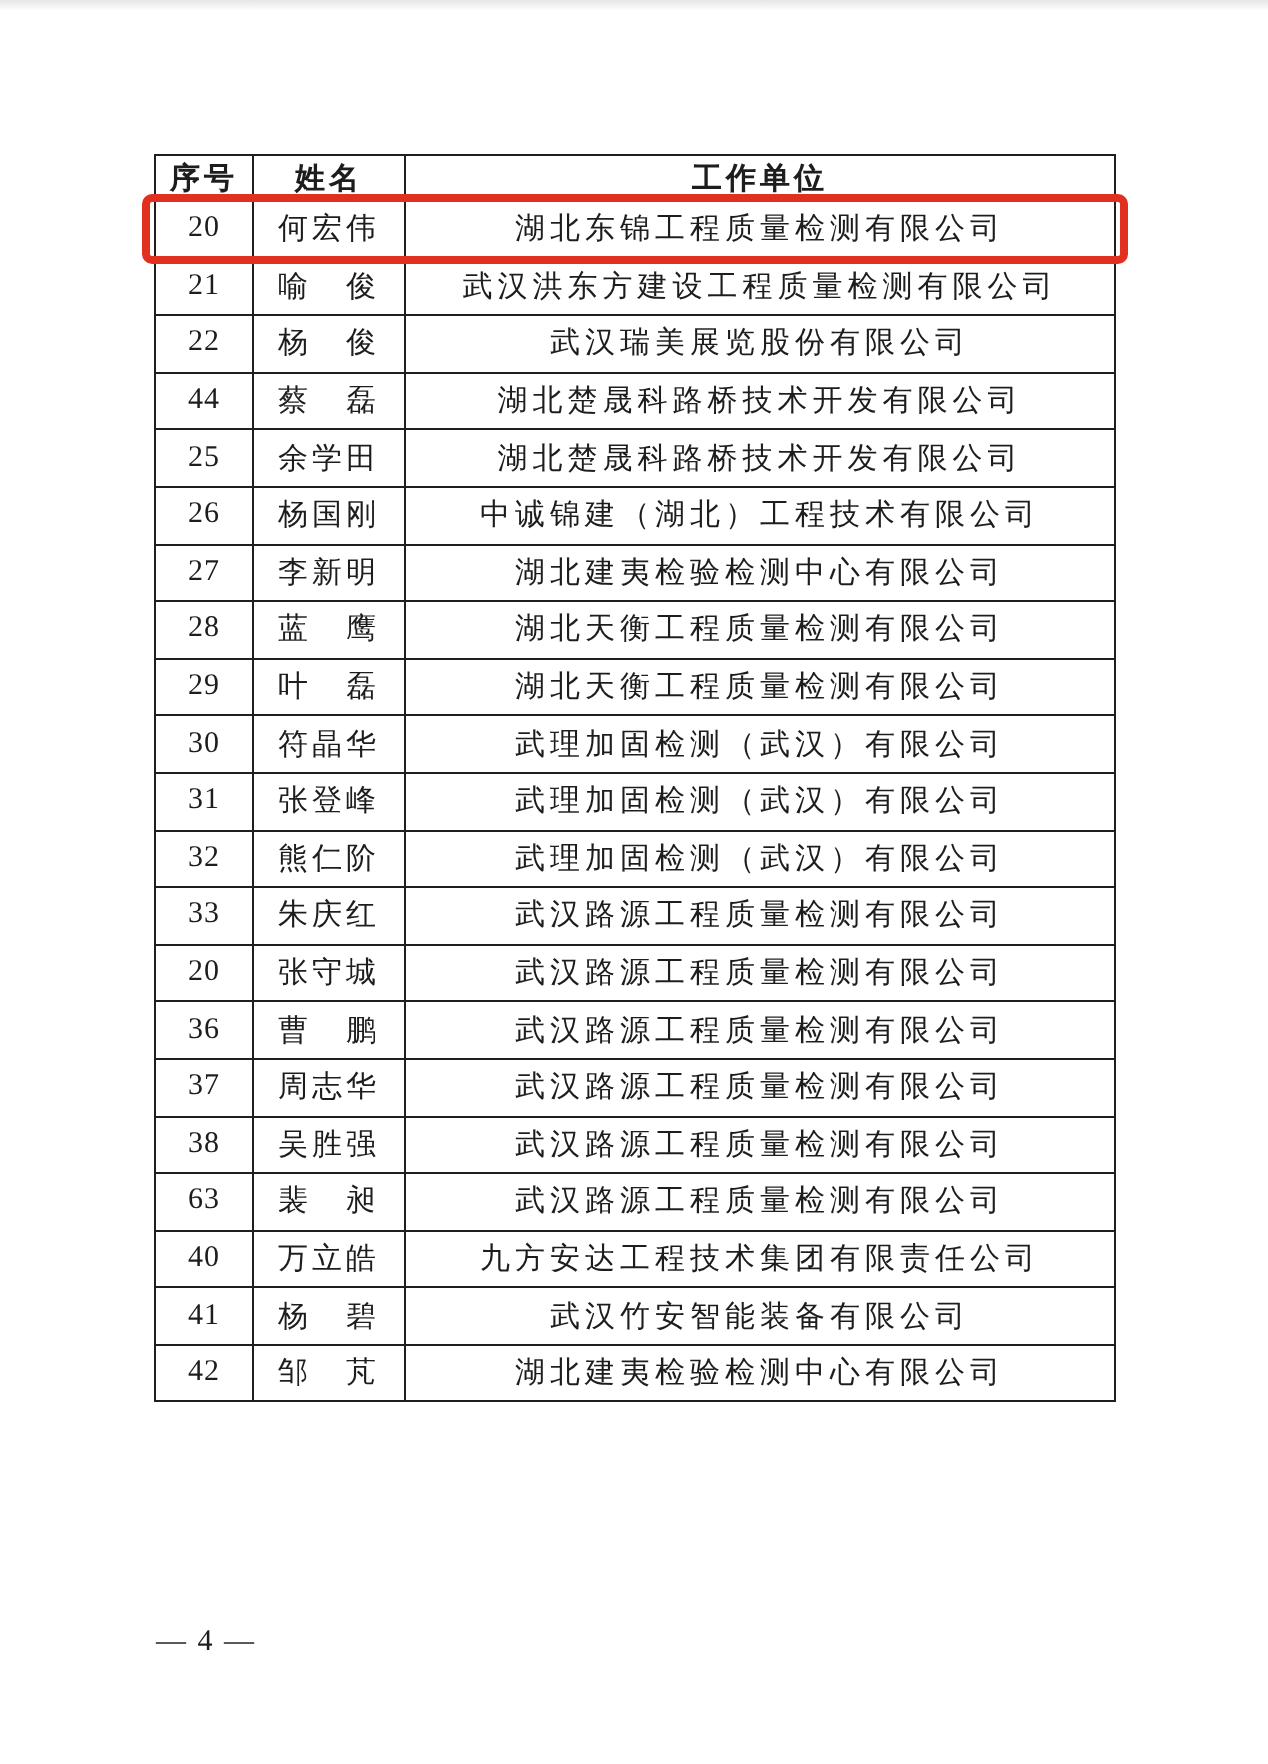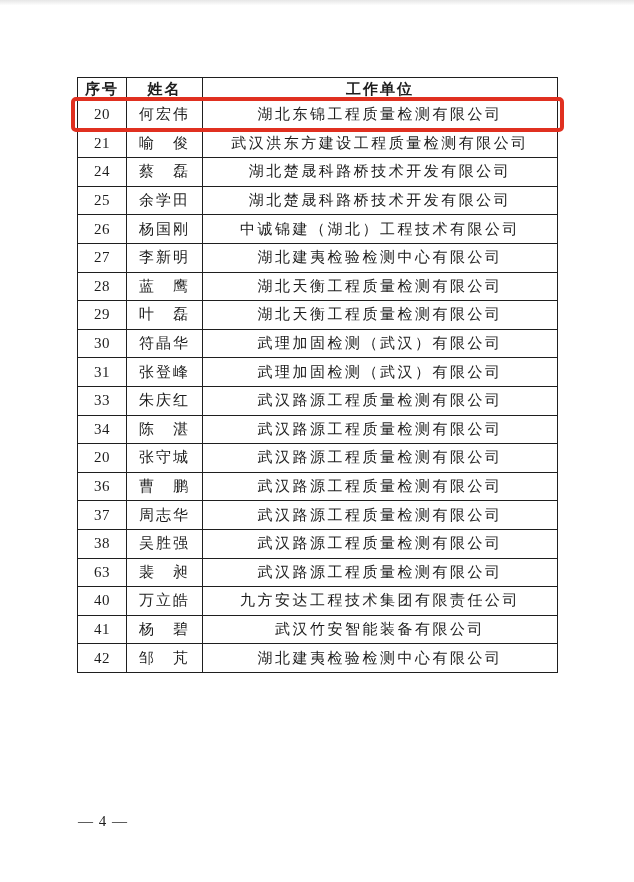--- a/index.html
+++ b/index.html
@@ -91,21 +91,26 @@
             <td class="cell-no">20</td>
             <td class="cell-name">何宏伟</td>
             <td class="cell-org">湖北东锦工程质量检测有限公司</td>
           </tr>
           <tr>
             <td class="cell-no">21</td>
             <td class="cell-name">喻　俊</td>
             <td class="cell-org">武汉洪东方建设工程质量检测有限公司</td>
           </tr>
           <tr>
-            <td class="cell-no">24</td>
+            <td class="cell-no">22</td>
+            <td class="cell-name">杨　俊</td>
+            <td class="cell-org">武汉瑞美展览股份有限公司</td>
+          </tr>
+          <tr>
+            <td class="cell-no">44</td>
             <td class="cell-name">蔡　磊</td>
             <td class="cell-org">湖北楚晟科路桥技术开发有限公司</td>
           </tr>
           <tr>
             <td class="cell-no">25</td>
             <td class="cell-name">余学田</td>
             <td class="cell-org">湖北楚晟科路桥技术开发有限公司</td>
           </tr>
           <tr>
             <td class="cell-no">26</td>
@@ -131,27 +136,27 @@
             <td class="cell-no">30</td>
             <td class="cell-name">符晶华</td>
             <td class="cell-org">武理加固检测（武汉）有限公司</td>
           </tr>
           <tr>
             <td class="cell-no">31</td>
             <td class="cell-name">张登峰</td>
             <td class="cell-org">武理加固检测（武汉）有限公司</td>
           </tr>
           <tr>
+            <td class="cell-no">32</td>
+            <td class="cell-name">熊仁阶</td>
+            <td class="cell-org">武理加固检测（武汉）有限公司</td>
+          </tr>
+          <tr>
             <td class="cell-no">33</td>
             <td class="cell-name">朱庆红</td>
-            <td class="cell-org">武汉路源工程质量检测有限公司</td>
-          </tr>
-          <tr>
-            <td class="cell-no">34</td>
-            <td class="cell-name">陈　湛</td>
             <td class="cell-org">武汉路源工程质量检测有限公司</td>
           </tr>
           <tr>
             <td class="cell-no">20</td>
             <td class="cell-name">张守城</td>
             <td class="cell-org">武汉路源工程质量检测有限公司</td>
           </tr>
           <tr>
             <td class="cell-no">36</td>
             <td class="cell-name">曹　鹏</td>

